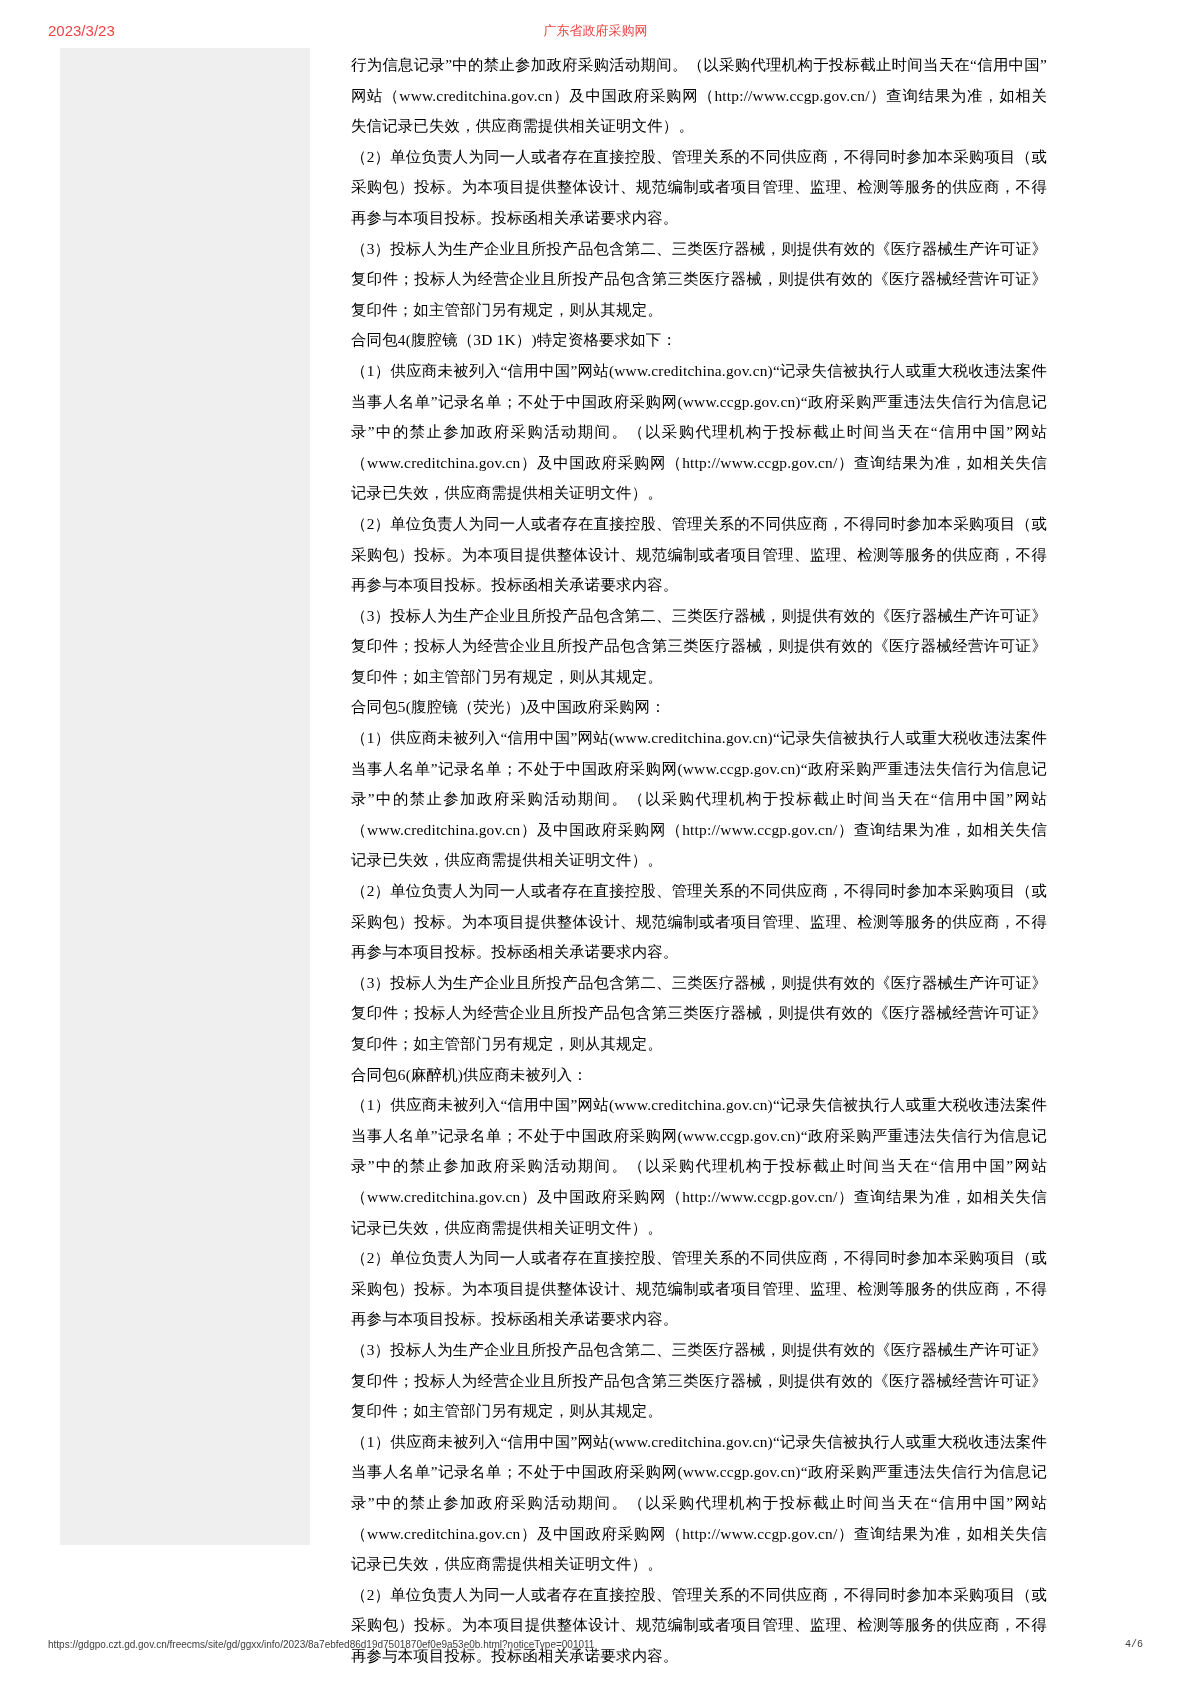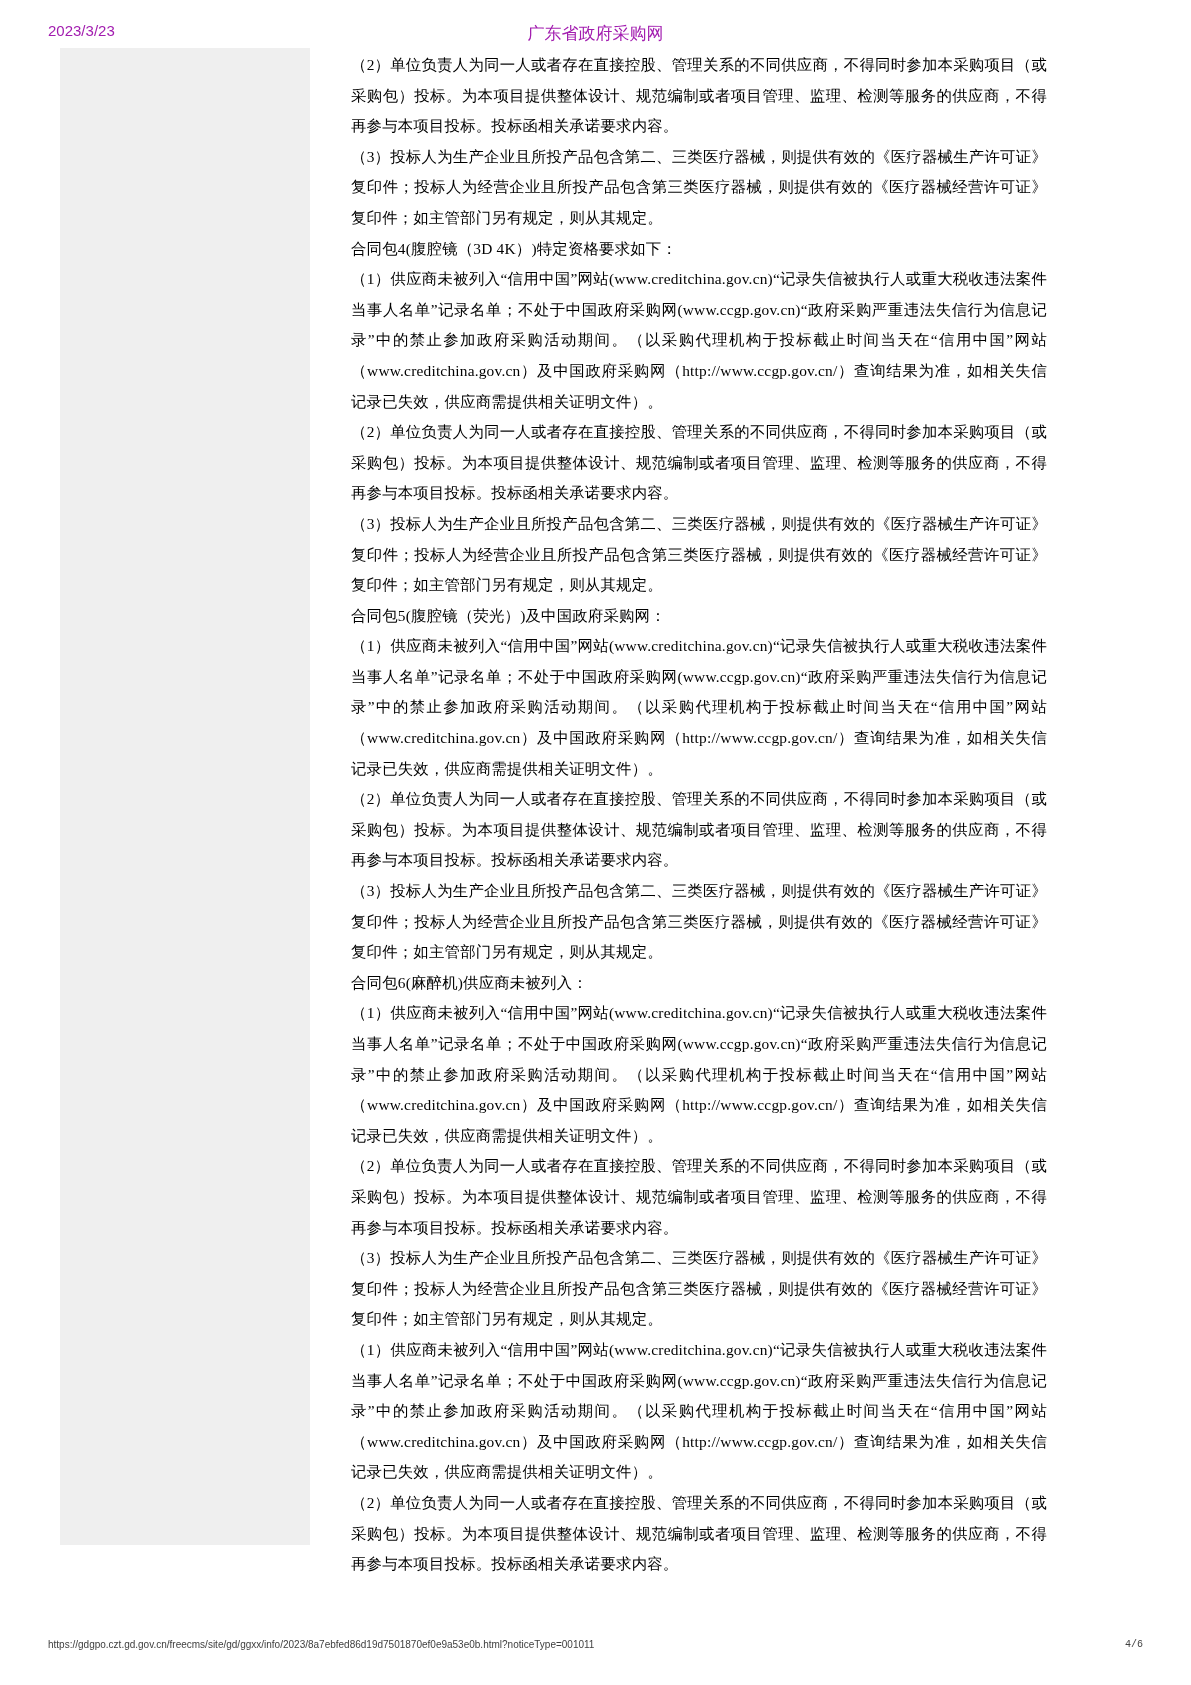--- a/index.html
+++ b/index.html
@@ -17,37 +17,37 @@
   }
 
   
   .page-header {
     position: absolute;
     top: 22px;
     left: 0;
     width: 1084px;
     height: 22px;
     font-size: 15px;
-    color: #a21caf;
+    color: #ef4444;
   }
   .header-date {
     position: absolute;
     left: 48px;
     top: 0;
     white-space: nowrap;
     font-family: "Liberation Sans", sans-serif;
     font-size: 15px;
   }
   .header-title {
     position: absolute;
     left: 0;
     top: 0;
     width: 1191px;
     text-align: center;
-    font-size: 17px;
+    font-size: 13px;
     font-family: "Liberation Serif", serif;
   }
 
   
   .page-footer {
     position: absolute;
     bottom: 26px;
     left: 0;
     width: 1191px;
     height: 20px;
@@ -104,23 +104,24 @@
 <body>
 
 <div class="page-header">
   <div class="header-date">2023/3/23</div>
   <div class="header-title">广东省政府采购网</div>
 </div>
 
 <div class="margin-band"></div>
 
 <div class="doc-body">
+  <p>行为信息记录”中的禁止参加政府采购活动期间。（以采购代理机构于投标截止时间当天在“信用中国”网站（www.creditchina.gov.cn）及中国政府采购网（http://www.ccgp.gov.cn/）查询结果为准，如相关失信记录已失效，供应商需提供相关证明文件）。</p>
   <p class="indent2">（2）单位负责人为同一人或者存在直接控股、管理关系的不同供应商，不得同时参加本采购项目（或采购包）投标。为本项目提供整体设计、规范编制或者项目管理、监理、检测等服务的供应商，不得再参与本项目投标。投标函相关承诺要求内容。</p>
   <p class="indent2">（3）投标人为生产企业且所投产品包含第二、三类医疗器械，则提供有效的《医疗器械生产许可证》复印件；投标人为经营企业且所投产品包含第三类医疗器械，则提供有效的《医疗器械经营许可证》复印件；如主管部门另有规定，则从其规定。</p>
-  <p class="indent2">合同包4(腹腔镜（3D 4K）)特定资格要求如下：</p>
+  <p class="indent2">合同包4(腹腔镜（3D 1K）)特定资格要求如下：</p>
   <p class="indent2">（1）供应商未被列入“信用中国”网站(www.creditchina.gov.cn)“记录失信被执行人或重大税收违法案件当事人名单”记录名单；不处于中国政府采购网(www.ccgp.gov.cn)“政府采购严重违法失信行为信息记录”中的禁止参加政府采购活动期间。（以采购代理机构于投标截止时间当天在“信用中国”网站（www.creditchina.gov.cn）及中国政府采购网（http://www.ccgp.gov.cn/）查询结果为准，如相关失信记录已失效，供应商需提供相关证明文件）。</p>
   <p class="indent2">（2）单位负责人为同一人或者存在直接控股、管理关系的不同供应商，不得同时参加本采购项目（或采购包）投标。为本项目提供整体设计、规范编制或者项目管理、监理、检测等服务的供应商，不得再参与本项目投标。投标函相关承诺要求内容。</p>
   <p class="indent2">（3）投标人为生产企业且所投产品包含第二、三类医疗器械，则提供有效的《医疗器械生产许可证》复印件；投标人为经营企业且所投产品包含第三类医疗器械，则提供有效的《医疗器械经营许可证》复印件；如主管部门另有规定，则从其规定。</p>
   <p class="indent2">合同包5(腹腔镜（荧光）)及中国政府采购网：</p>
   <p class="indent2">（1）供应商未被列入“信用中国”网站(www.creditchina.gov.cn)“记录失信被执行人或重大税收违法案件当事人名单”记录名单；不处于中国政府采购网(www.ccgp.gov.cn)“政府采购严重违法失信行为信息记录”中的禁止参加政府采购活动期间。（以采购代理机构于投标截止时间当天在“信用中国”网站（www.creditchina.gov.cn）及中国政府采购网（http://www.ccgp.gov.cn/）查询结果为准，如相关失信记录已失效，供应商需提供相关证明文件）。</p>
   <p class="indent2">（2）单位负责人为同一人或者存在直接控股、管理关系的不同供应商，不得同时参加本采购项目（或采购包）投标。为本项目提供整体设计、规范编制或者项目管理、监理、检测等服务的供应商，不得再参与本项目投标。投标函相关承诺要求内容。</p>
   <p class="indent2">（3）投标人为生产企业且所投产品包含第二、三类医疗器械，则提供有效的《医疗器械生产许可证》复印件；投标人为经营企业且所投产品包含第三类医疗器械，则提供有效的《医疗器械经营许可证》复印件；如主管部门另有规定，则从其规定。</p>
   <p class="indent2">合同包6(麻醉机)供应商未被列入：</p>
   <p class="indent2">（1）供应商未被列入“信用中国”网站(www.creditchina.gov.cn)“记录失信被执行人或重大税收违法案件当事人名单”记录名单；不处于中国政府采购网(www.ccgp.gov.cn)“政府采购严重违法失信行为信息记录”中的禁止参加政府采购活动期间。（以采购代理机构于投标截止时间当天在“信用中国”网站（www.creditchina.gov.cn）及中国政府采购网（http://www.ccgp.gov.cn/）查询结果为准，如相关失信记录已失效，供应商需提供相关证明文件）。</p>
   <p class="indent2">（2）单位负责人为同一人或者存在直接控股、管理关系的不同供应商，不得同时参加本采购项目（或采购包）投标。为本项目提供整体设计、规范编制或者项目管理、监理、检测等服务的供应商，不得再参与本项目投标。投标函相关承诺要求内容。</p>

